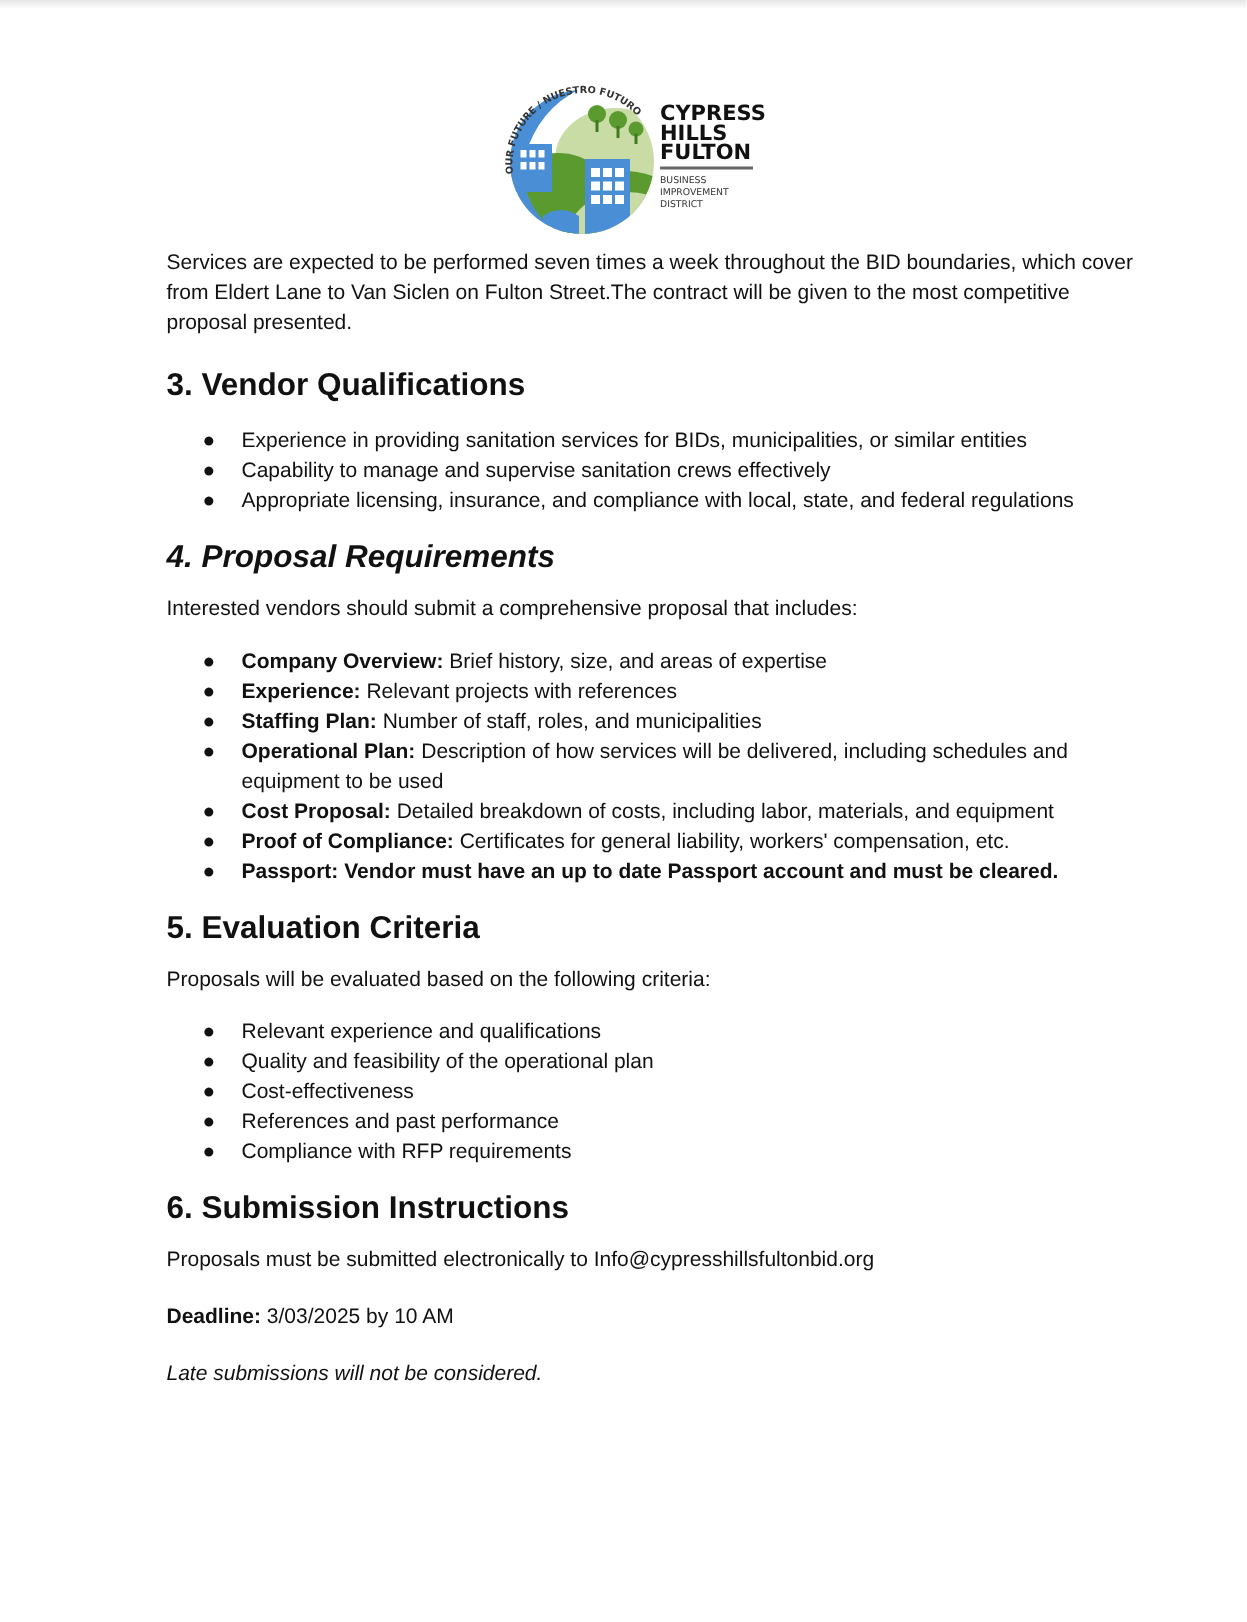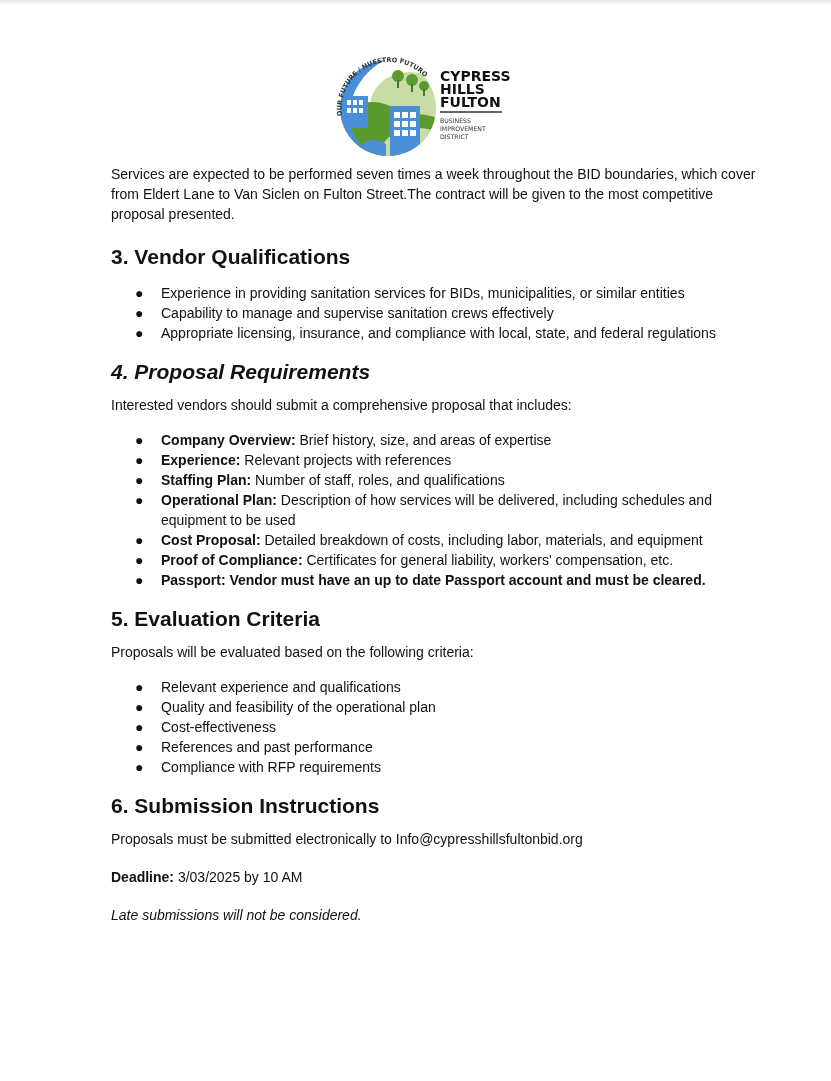--- a/index.html
+++ b/index.html
@@ -115,21 +115,21 @@
     <li><span class="bullet">●</span><span>Experience in providing sanitation services for BIDs, municipalities, or similar entities</span></li>
     <li><span class="bullet">●</span><span>Capability to manage and supervise sanitation crews effectively</span></li>
     <li><span class="bullet">●</span><span>Appropriate licensing, insurance, and compliance with local, state, and federal regulations</span></li>
   </ul>
 
   <h2 style="margin-top:18px;font-style:italic;">4. Proposal Requirements</h2>
   <p style="margin-top:12px;">Interested vendors should submit a comprehensive proposal that includes:</p>
   <ul style="margin-top:15px;">
     <li><span class="bullet">●</span><b>Company Overview:</b><span> Brief history, size, and areas of expertise</span></li>
     <li><span class="bullet">●</span><b>Experience:</b><span> Relevant projects with references</span></li>
-    <li><span class="bullet">●</span><b>Staffing Plan:</b><span> Number of staff, roles, and qualifications</span></li>
+    <li><span class="bullet">●</span><b>Staffing Plan:</b><span> Number of staff, roles, and municipalities</span></li>
     <li><span class="bullet">●</span><b>Operational Plan:</b><span> Description of how services will be delivered, including schedules and equipment to be used</span></li>
     <li><span class="bullet">●</span><b>Cost Proposal:</b><span> Detailed breakdown of costs, including labor, materials, and equipment</span></li>
     <li><span class="bullet">●</span><b>Proof of Compliance:</b><span> Certificates for general liability, workers' compensation, etc.</span></li>
     <li><span class="bullet">●</span><b>Passport: Vendor must have an up to date Passport account and must be cleared.</b><span></span></li>
   </ul>
 
   <h2 style="margin-top:18px;">5. Evaluation Criteria</h2>
   <p style="margin-top:12px;">Proposals will be evaluated based on the following criteria:</p>
   <ul style="margin-top:15px;">
     <li><span class="bullet">●</span><span>Relevant experience and qualifications</span></li>

